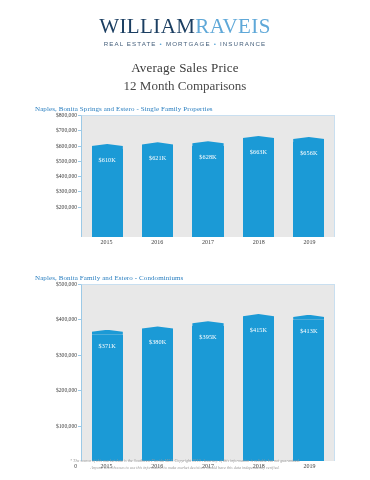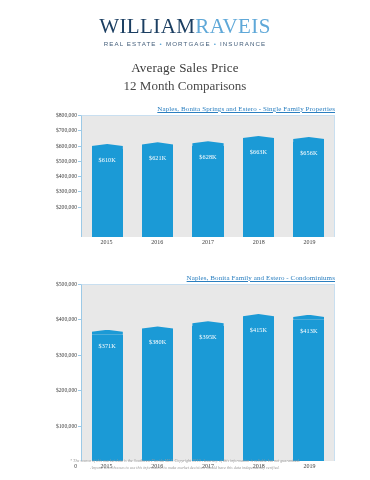--- a/index.html
+++ b/index.html
@@ -66,24 +66,23 @@
 
   
   .chart-block {
     position: relative;
     margin: 0 auto;
   }
   .chart-title {
     font-family: "Liberation Serif", serif;
     font-size: 7px;
     color: #2a7fc0;
-    text-align: right;
+    text-align: left;
     margin-bottom: 2px;
     letter-spacing: 0.1px;
-    text-decoration: underline;
   }
 
   .plot-wrap {
     position: relative;
     display: flex;
     flex-direction: row;
   }
   .y-axis {
     position: relative;
     width: 46px;

